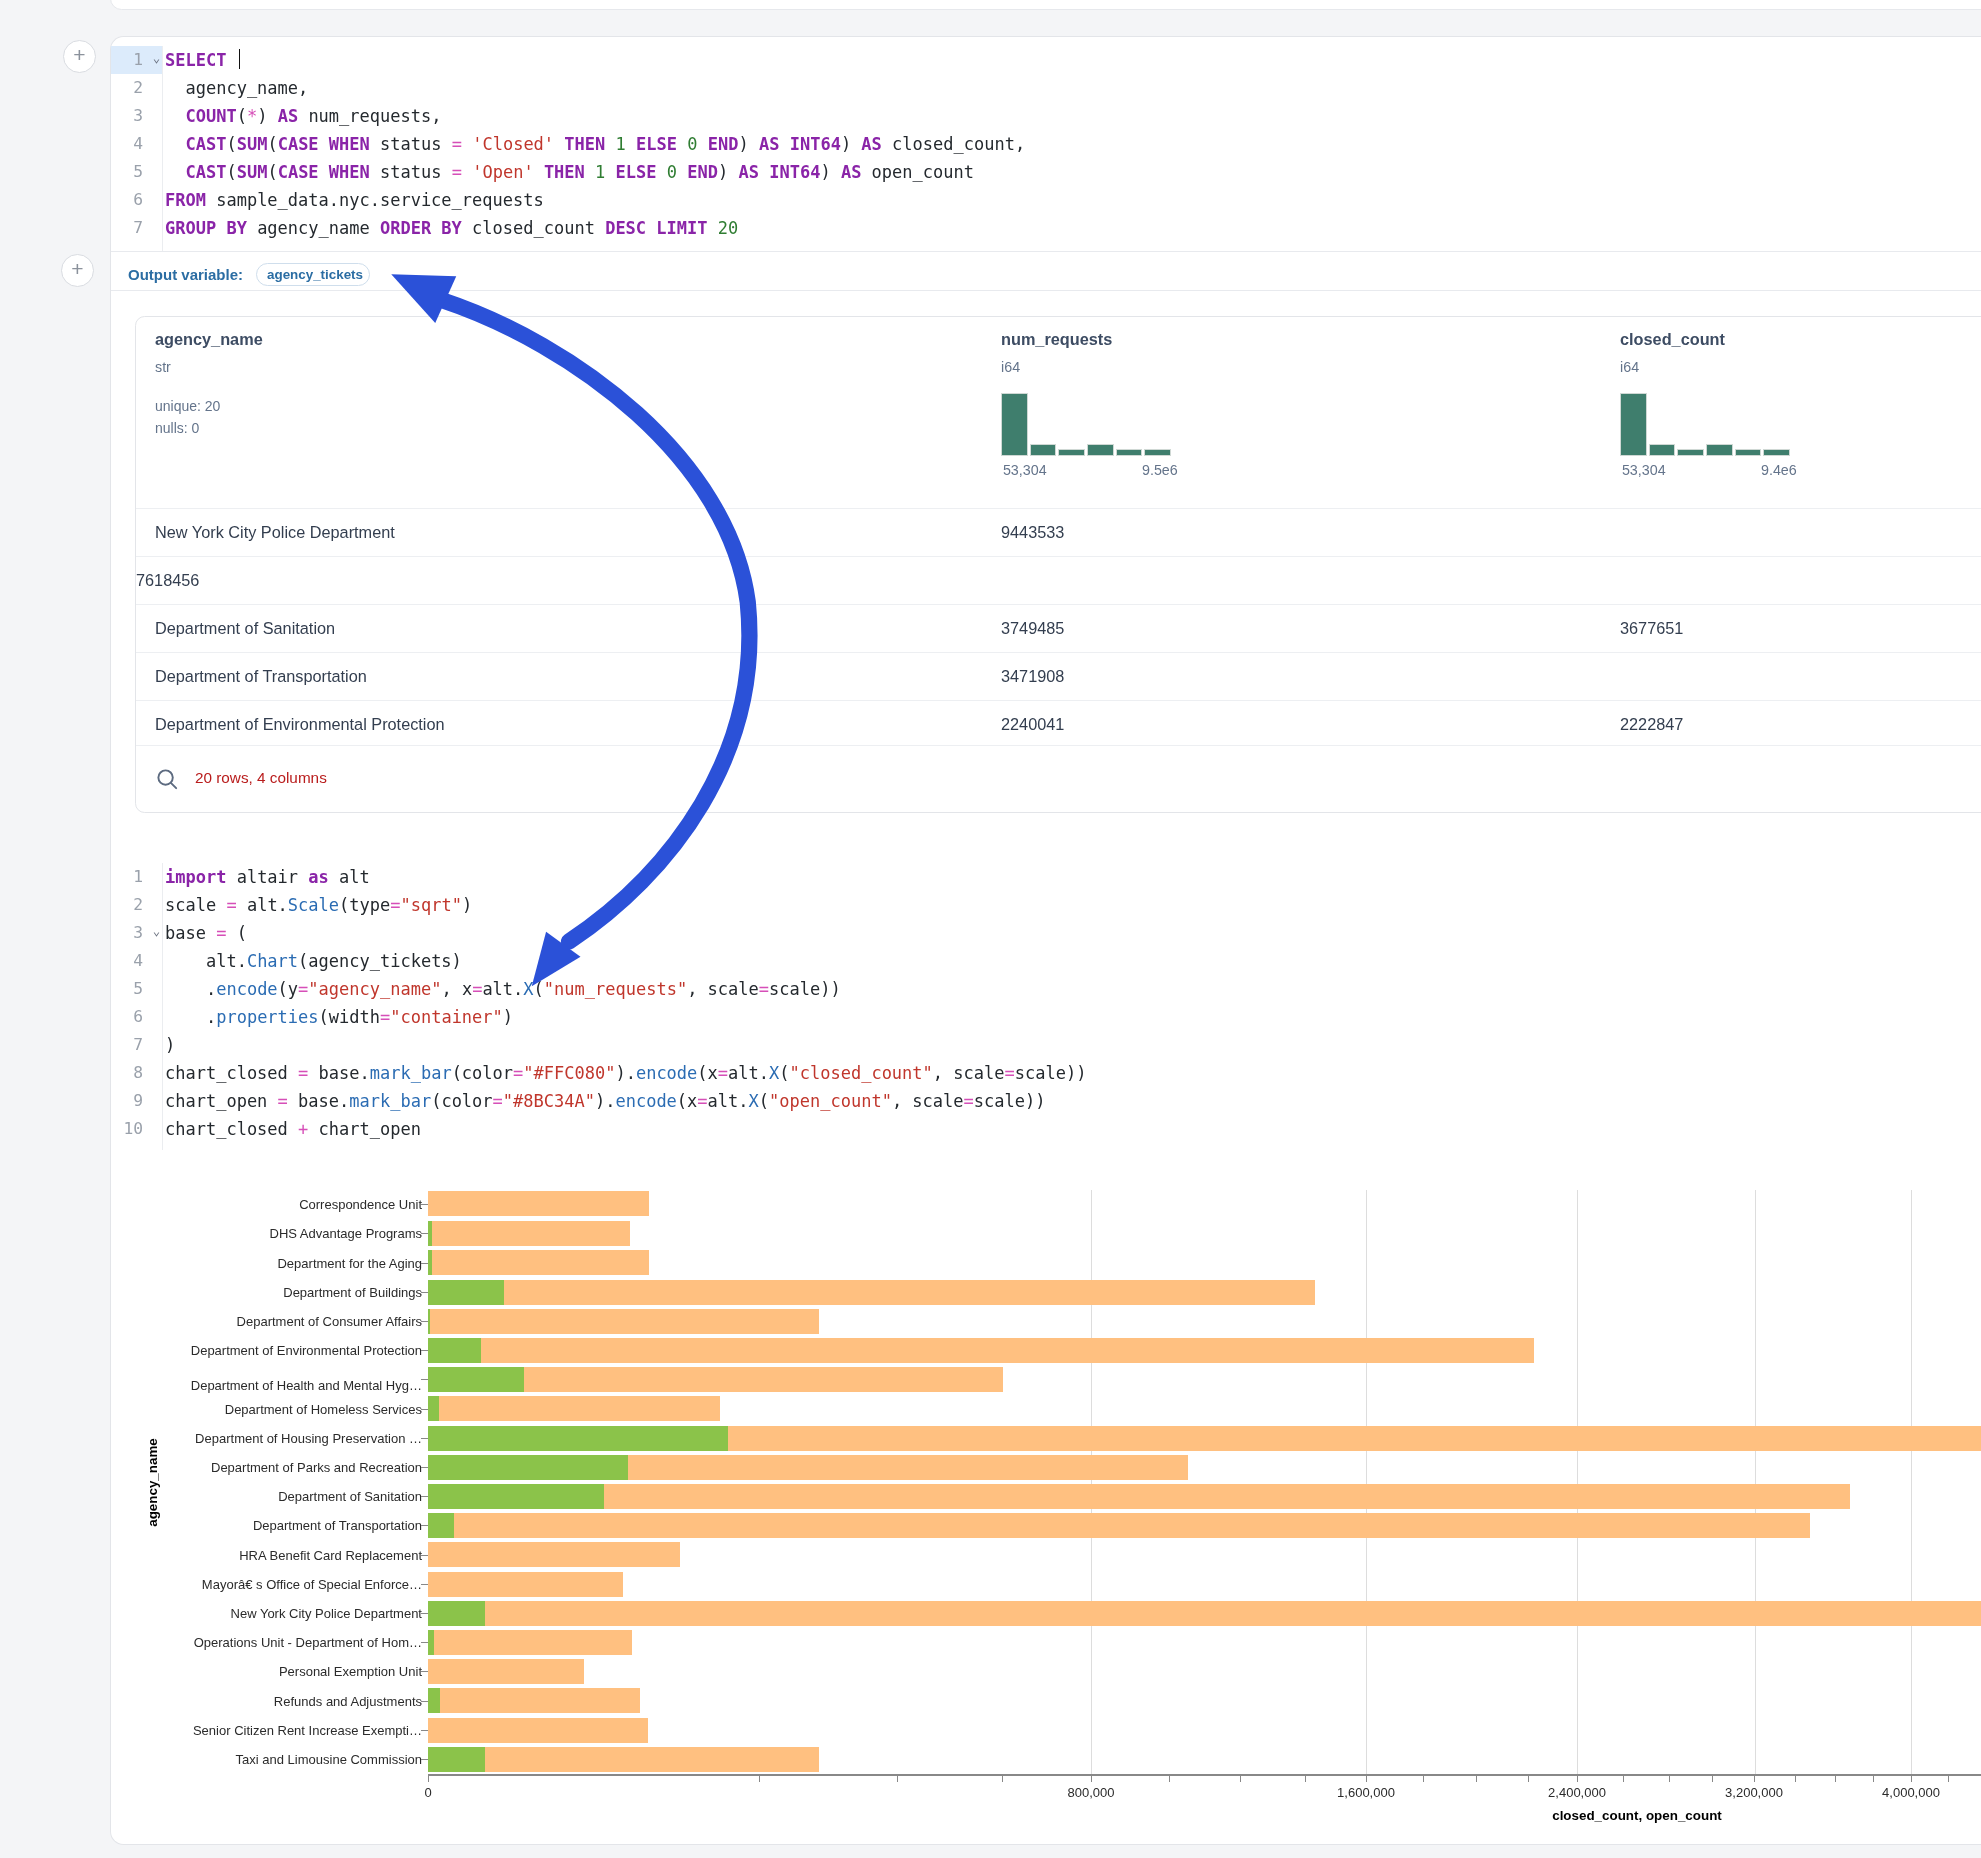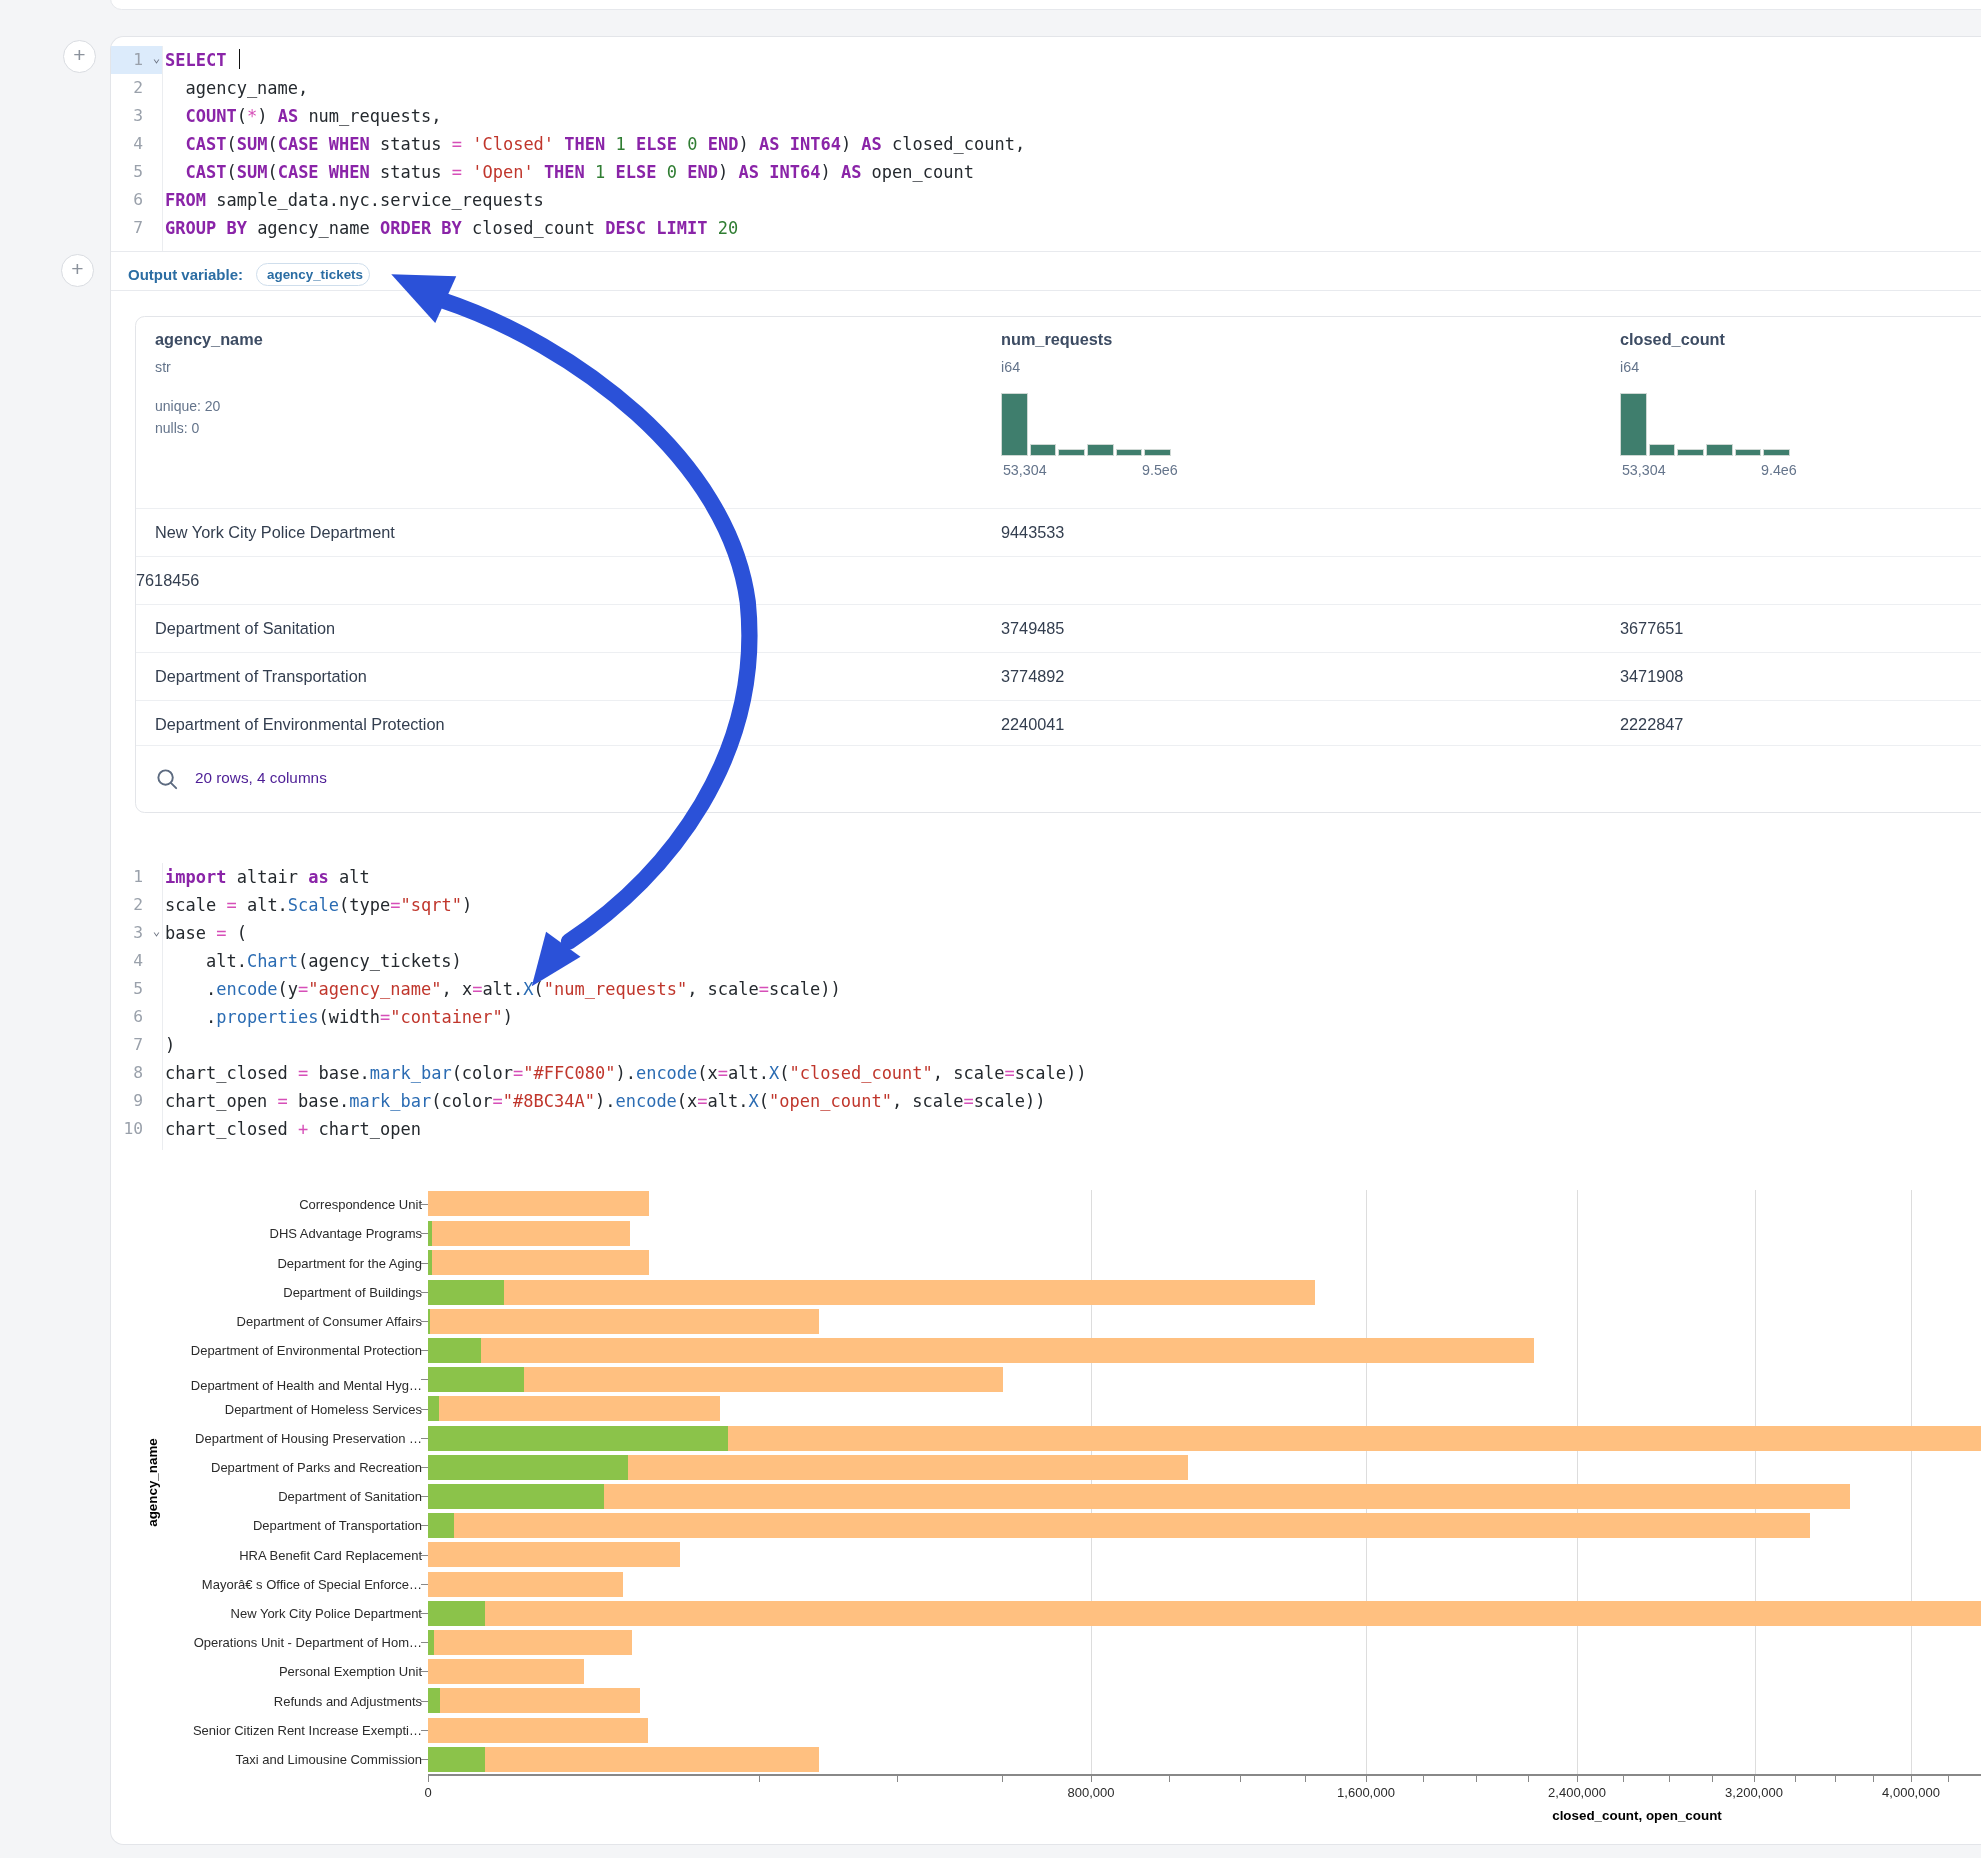--- a/index.html
+++ b/index.html
@@ -46,21 +46,21 @@
   .th .cname{position:absolute;top:13.4px;font-size:16.3px;font-weight:bold;color:#3d4c63;}
   .th .ctype{position:absolute;top:42px;font-size:14.3px;color:#64748b;}
   .th .cstats{position:absolute;top:78px;font-size:14px;color:#64748b;line-height:22px;}
   .hist{position:absolute;top:78px;left:0;width:170px;height:61px;display:flex;align-items:flex-end;gap:1.9px;}
   .hist .hb{width:26px;background:#3f7e6d;border:0.5px solid #cfd8d4;}
   .hlab{position:absolute;top:145px;font-size:14.3px;color:#64748b;}
   .tr{position:relative;height:47px;border-top:1px solid #edeff2;}
   .td{font-size:16.3px;color:#333e4f;line-height:46px;white-space:nowrap;overflow:hidden;}
   .td.c1{padding-left:19px;}
   .tfoot{position:absolute;left:0;right:0;top:428px;height:67px;border-top:1px solid #edeff2;}
-  .tfoot .ftext{position:absolute;left:59px;top:23px;font-size:15.3px;color:#4c1d95;}
+  .tfoot .ftext{position:absolute;left:59px;top:23px;font-size:15.3px;color:#b91c1c;}
   .tfoot svg{position:absolute;left:19px;top:21px;}
   
   .chart{position:absolute;left:24px;top:1144px;width:1848px;height:660px;}
   .plot{position:absolute;left:293px;top:8.6px;width:1555px;height:584px;overflow:hidden;}
   .grid-line{position:absolute;top:0;width:1px;height:584px;background:#ddd;}
   .bar{position:absolute;height:25px;}
   .axis-x{position:absolute;left:293px;top:593px;width:1555px;height:1.9px;background:#888;}
   .tick{position:absolute;top:595px;width:1px;height:5.7px;background:#888;}
   .xlab{position:absolute;top:604px;font-size:13px;color:#2b2b2b;transform:translateX(-50%);}
   .ylab{position:absolute;right:1561px;width:277px;text-align:right;font-size:13px;color:#2b2b2b;
@@ -146,21 +146,20 @@
           <div class="tr tbl-grid">
             <div class="td">7618456</div>
           </div>
           <div class="tr tbl-grid">
             <div class="td c1">Department of Sanitation</div>
             <div class="td">3749485</div>
             <div class="td">3677651</div>
           </div>
           <div class="tr tbl-grid">
             <div class="td c1">Department of Transportation</div>
-            <div class="td">3774892</div>
             <div class="td">3471908</div>
           </div>
           <div class="tr tbl-grid">
             <div class="td c1">Department of Environmental Protection</div>
             <div class="td">2240041</div>
             <div class="td">2222847</div>
           </div>
         </div>
       <div class="tfoot">
         <svg width="25" height="25" viewBox="0 0 26 26">

